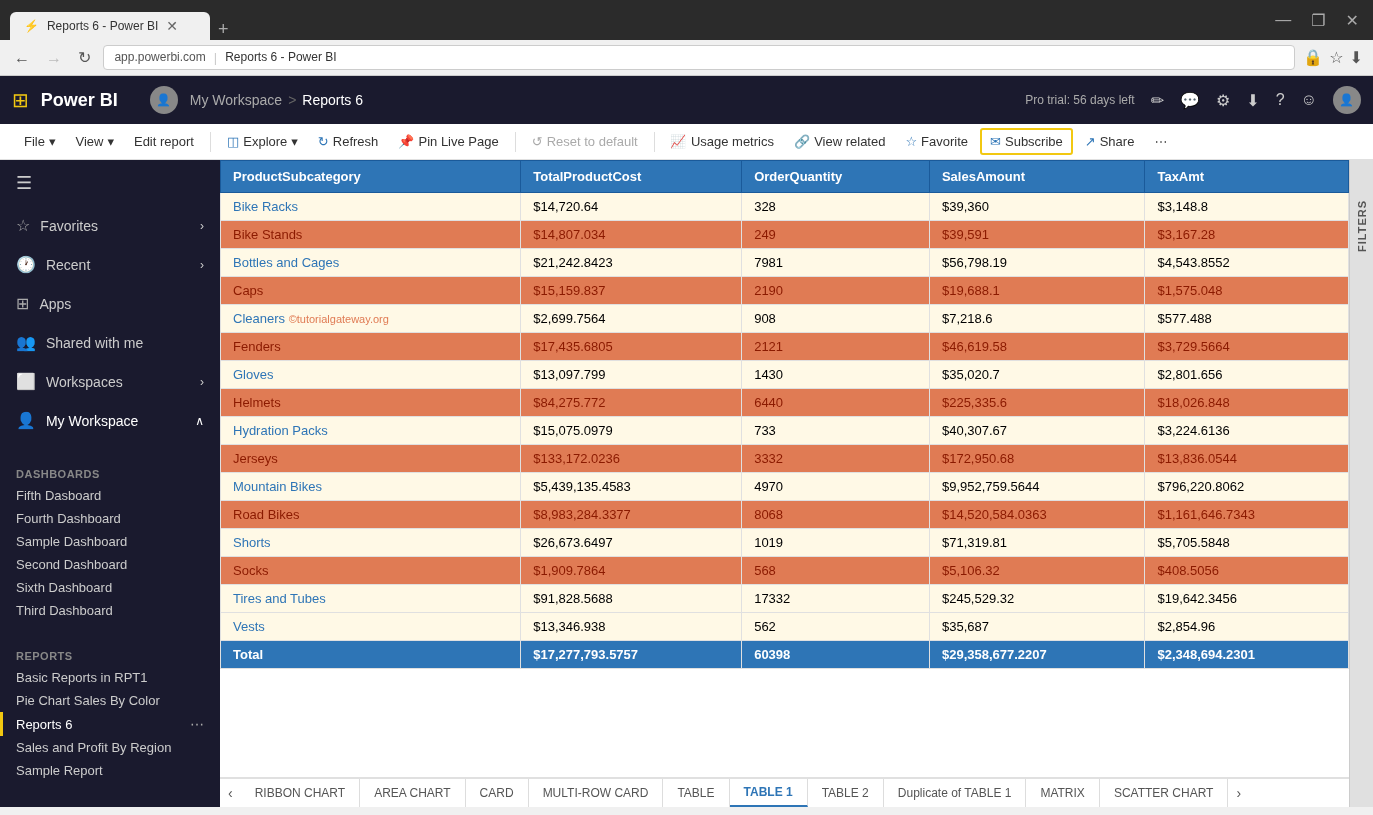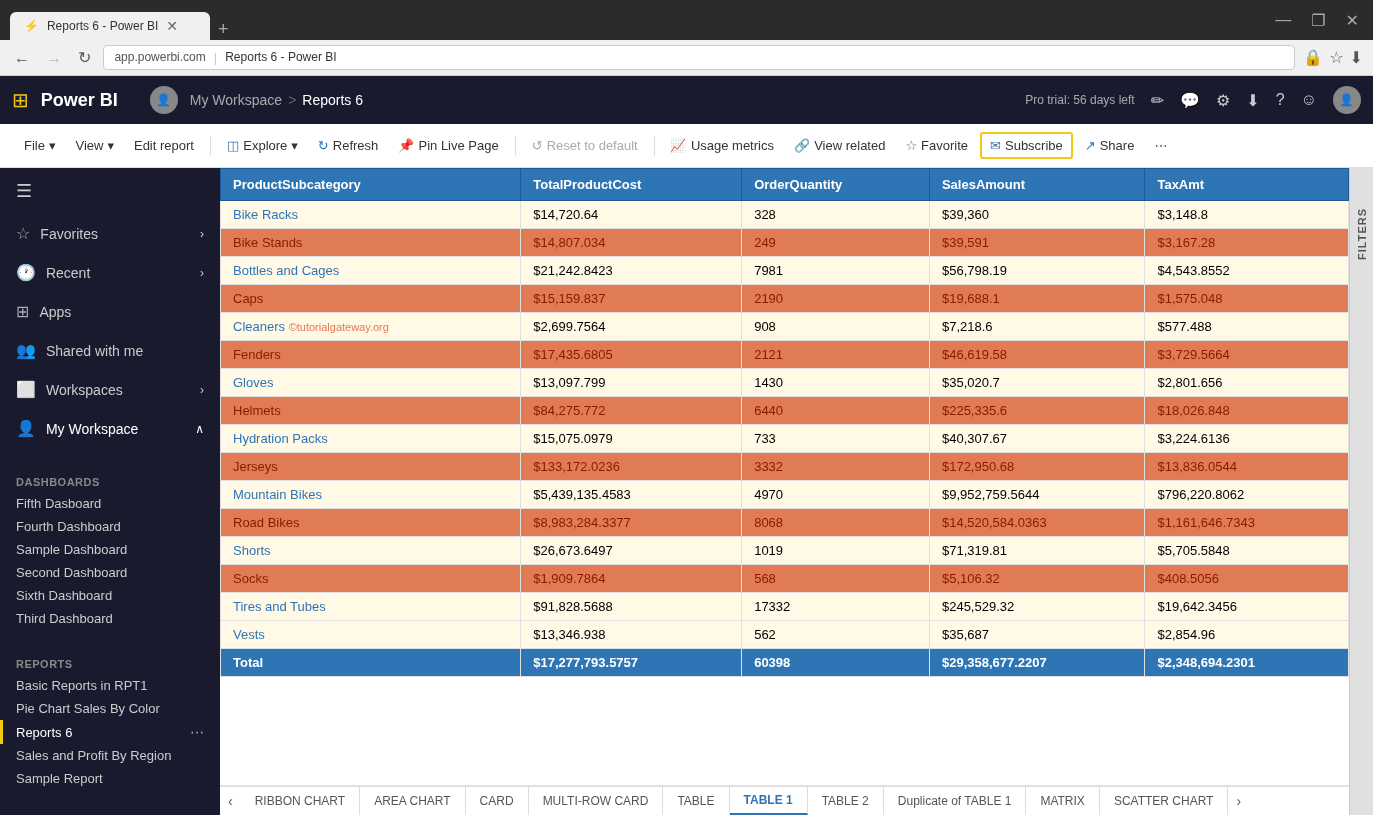--- a/index.html
+++ b/index.html
@@ -25,21 +25,21 @@
     .app-header { background: #1a1a2e; height: 48px; display: flex; align-items: center; padding: 0 12px; gap: 12px; }
     .app-grid-icon { color: #f2c811; font-size: 20px; cursor: pointer; }
     .app-logo { color: white; font-size: 18px; font-weight: bold; margin-right: 20px; }
     .app-user-avatar { width: 28px; height: 28px; border-radius: 50%; background: #888; display: flex; align-items: center; justify-content: center; color: white; font-size: 12px; cursor: pointer; }
     .app-breadcrumb { color: white; font-size: 14px; display: flex; align-items: center; gap: 6px; }
     .app-header-right { margin-left: auto; display: flex; align-items: center; gap: 16px; color: white; font-size: 13px; }
     .app-header-icon { cursor: pointer; color: #ccc; font-size: 16px; }
     .app-pro-trial { color: #aaa; font-size: 12px; }
 
     
-    .toolbar { background: white; height: 44px; display: flex; align-items: center; padding: 0 16px; gap: 4px; border-bottom: 1px solid #e0e0e0; }
+    .toolbar { background: white; height: 36px; display: flex; align-items: center; padding: 0 16px; gap: 4px; border-bottom: 1px solid #e0e0e0; }
     .toolbar-btn { display: flex; align-items: center; gap: 4px; padding: 4px 8px; border-radius: 3px; cursor: pointer; color: #333; font-size: 13px; border: none; background: none; }
     .toolbar-btn.highlighted { border: 2px solid #f2c811; }
     .toolbar-separator { width: 1px; height: 20px; background: #ddd; margin: 0 4px; }
 
     
     .main-layout { display: flex; height: calc(815px - 40px - 36px - 48px - 44px); }
 
     
     .sidebar { width: 220px; background: #1a1a2e; color: white; display: flex; flex-direction: column; overflow-y: auto; flex-shrink: 0; }
     .sidebar-menu-icon { padding: 12px 16px; font-size: 18px; cursor: pointer; color: #ccc; }

